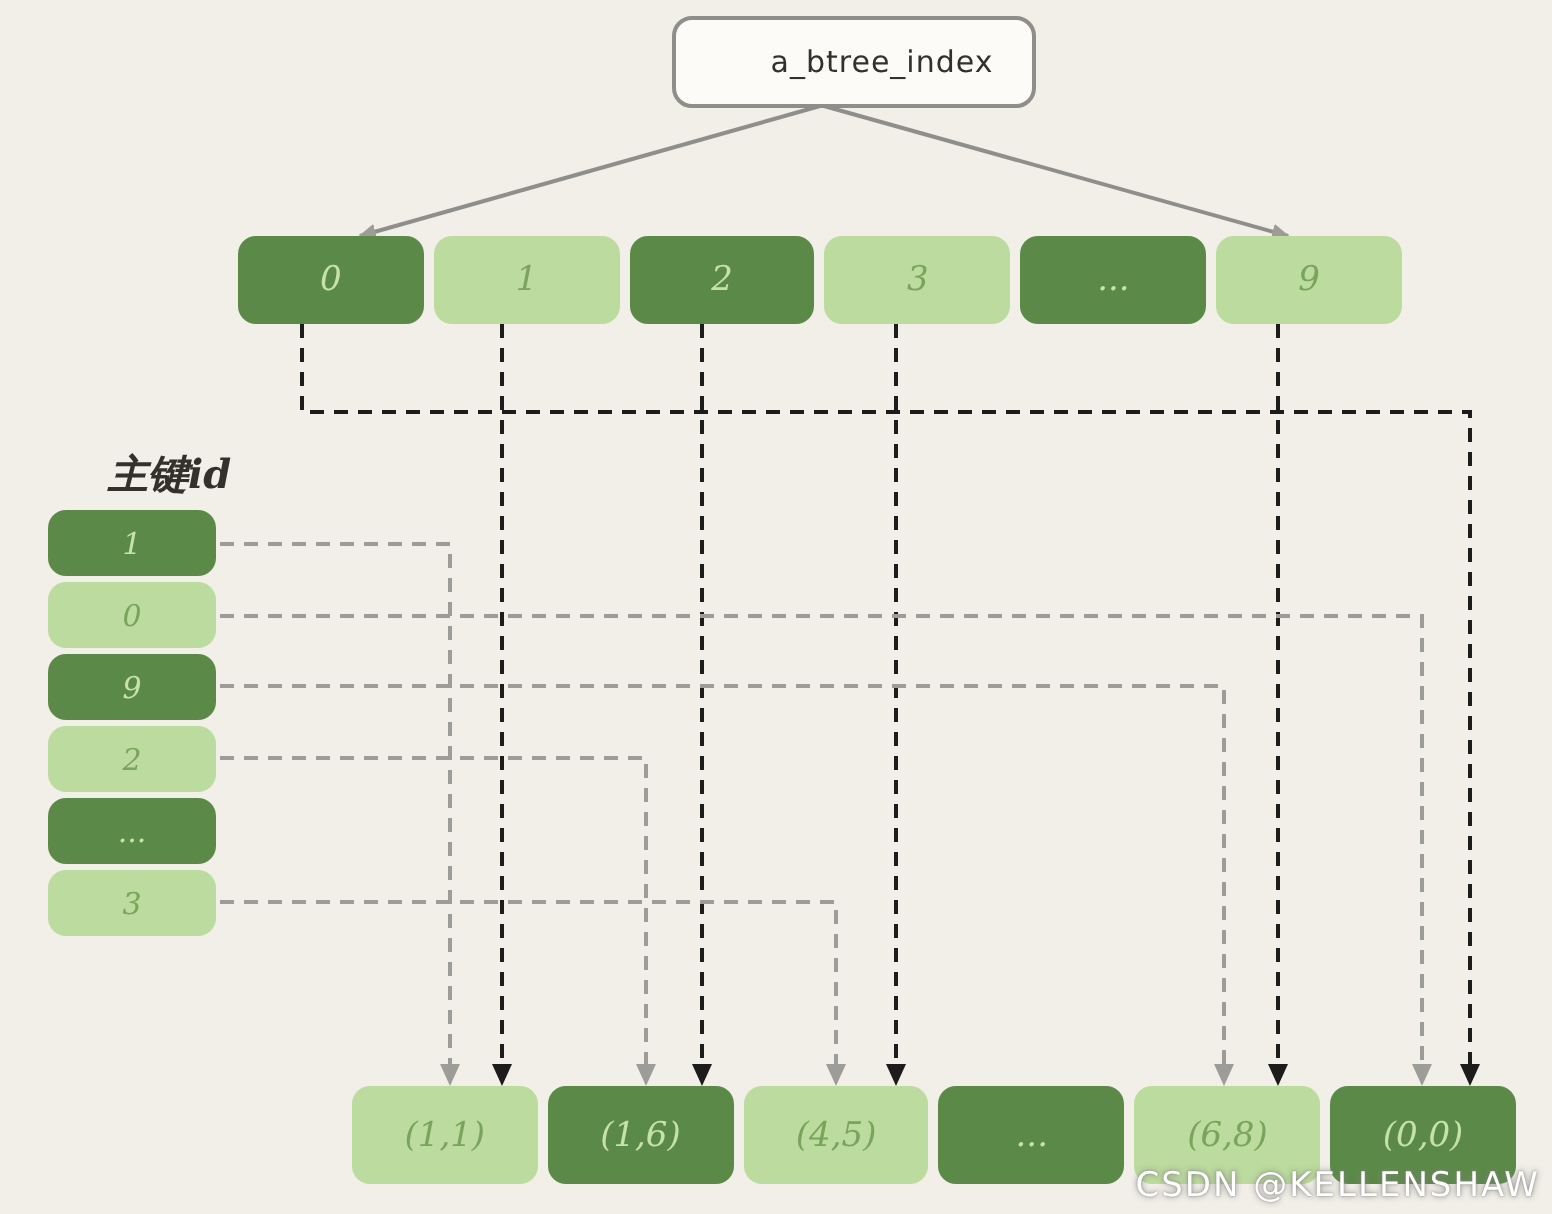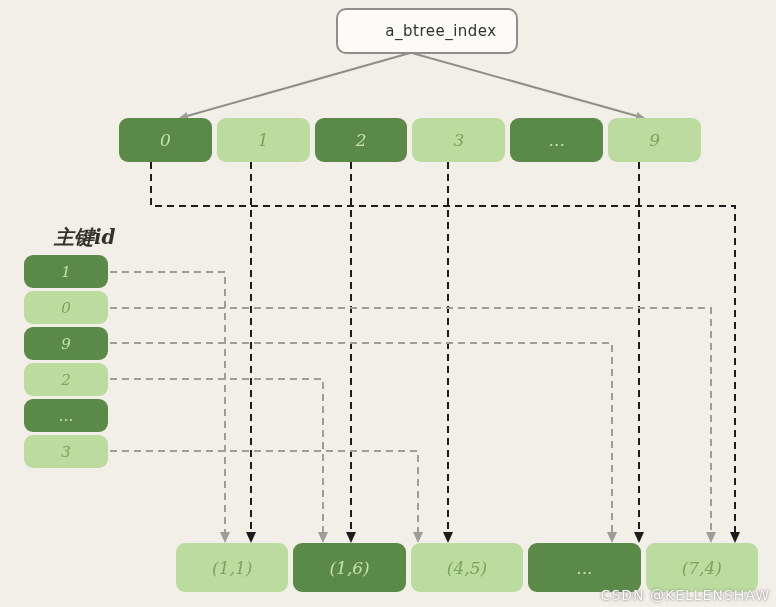--- a/index.html
+++ b/index.html
@@ -51,21 +51,21 @@
 
   .pk-label{
     position:absolute;left:54px;top:196px;z-index:2;
     font-family:"DejaVu Serif","Liberation Serif",serif;
     font-style:italic;font-weight:bold;
     font-size:20px;color:var(--box-text,#2e2c27);margin-top:28px;
   }
 
   .watermark{
     position:absolute;right:6px;bottom:4px;z-index:4;
-    font-size:14px;letter-spacing:1px;color:#ffffff;
+    font-size:17px;letter-spacing:1px;color:#ffffff;
     text-shadow:0 0 3px rgba(130,130,125,.95), 0 0 1px rgba(130,130,125,.9);
   }
 
   
   .edge-solid{fill:none;stroke:var(--line-gray,#8e8e8a);stroke-width:2;}
   .edge-black{fill:none;stroke:var(--pointer-black,#1c1c1c);stroke-width:2;stroke-dasharray:7 5;}
   .edge-gray{fill:none;stroke:var(--pointer-gray,#9c9c98);stroke-width:2;stroke-dasharray:7 5;}
   .head-black{fill:var(--pointer-black,#1c1c1c);}
   .head-gray{fill:var(--pointer-gray,#9c9c98);}
 </style>
@@ -168,19 +168,22 @@
     <div class="cell dark">
         <span>(1,6)</span>
       </div>
     <div class="cell light">
         <span>(4,5)</span>
       </div>
     <div class="cell dark">
         <span>...</span>
       </div>
     <div class="cell light">
-        <span>(7,4)</span>
+        <span>(6,8)</span>
+      </div>
+    <div class="cell dark">
+        <span>(0,0)</span>
       </div>
   </div>
 
   <div class="watermark">CSDN @KELLENSHAW</div>
 
 </div>
 
 </body></html>

